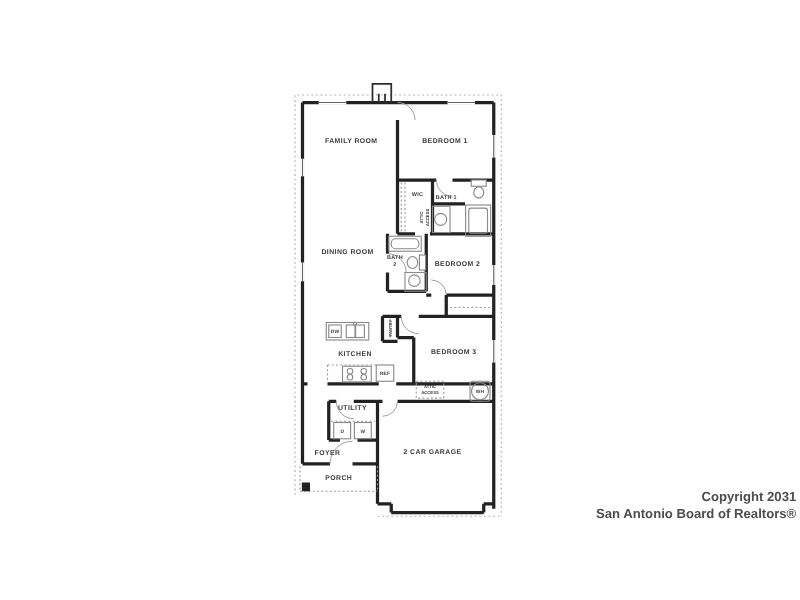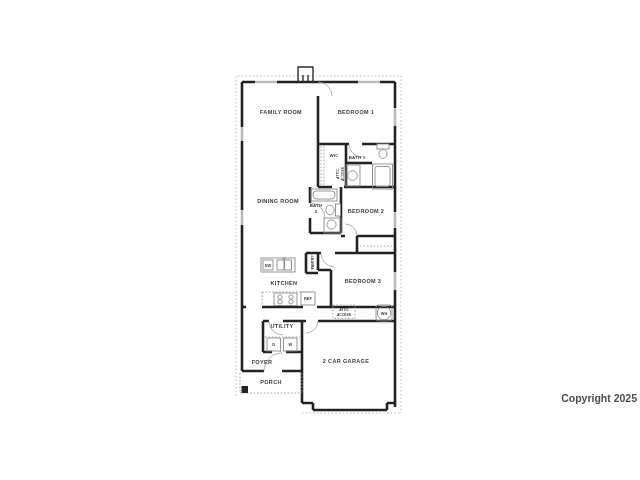--- a/index.html
+++ b/index.html
@@ -178,15 +178,16 @@
       <text class="lbl lbl-xs" x="384" y="314.8">WH</text>
       <text class="lbl lbl-xxs" x="344" y="310.8">ATTIC</text>
       <text class="lbl lbl-xxs" x="344" y="315.6">ACCESS</text>
       <text class="lbl lbl-xxs" transform="rotate(-90 338.5 174)" x="338.5" y="174">ATTIC</text>
       <text class="lbl lbl-xxs" transform="rotate(-90 343.5 174)" x="343.5" y="174">ACCESS</text>
       <text class="lbl lbl-xxs" transform="rotate(-90 313.5 262.5)" x="313.5" y="262.5">PANTRY</text>
     </g>
   </svg>
 
   <div class="watermark">
-    <div>Copyright 2025</div>
+    <div>Copyright 2031</div>
+    <div>San Antonio Board of Realtors®</div>
   </div>
 </div>
 
 </body></html>

